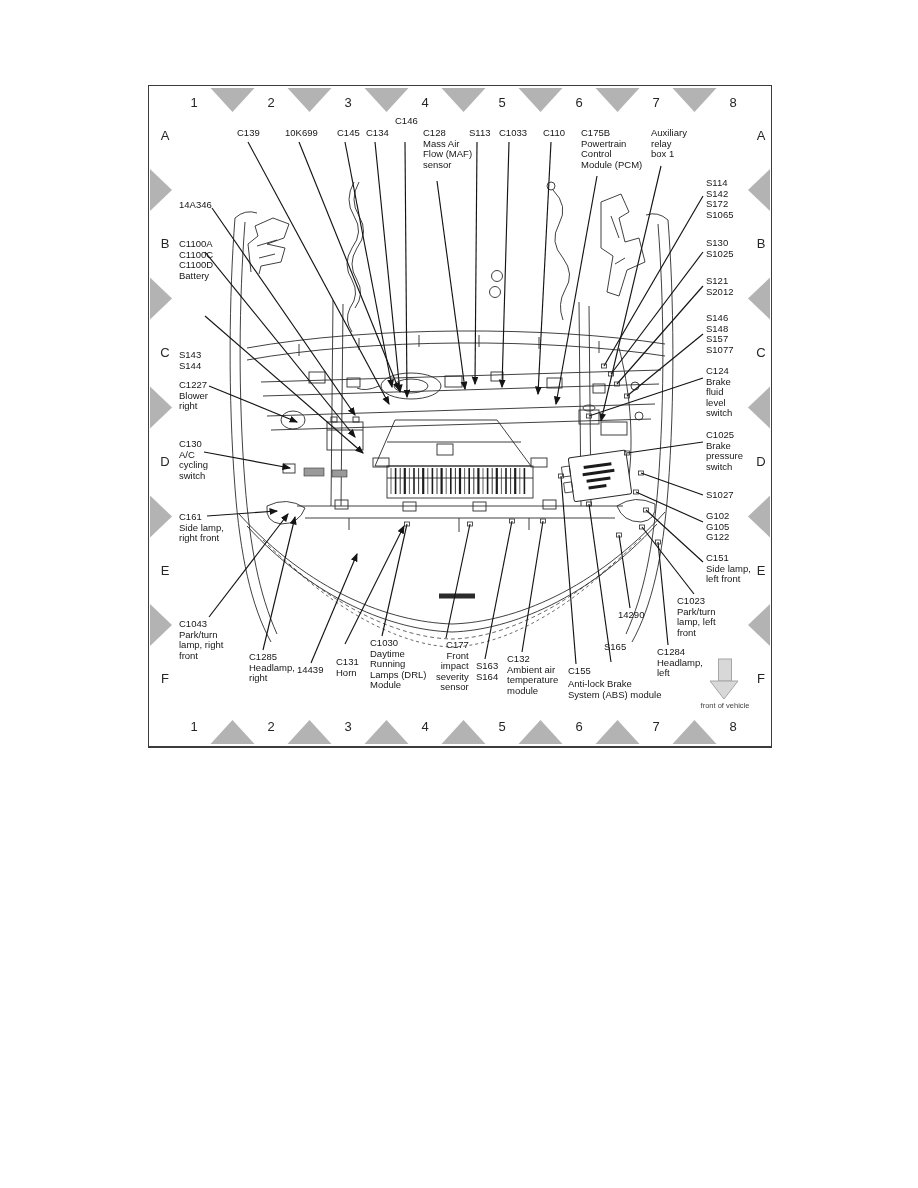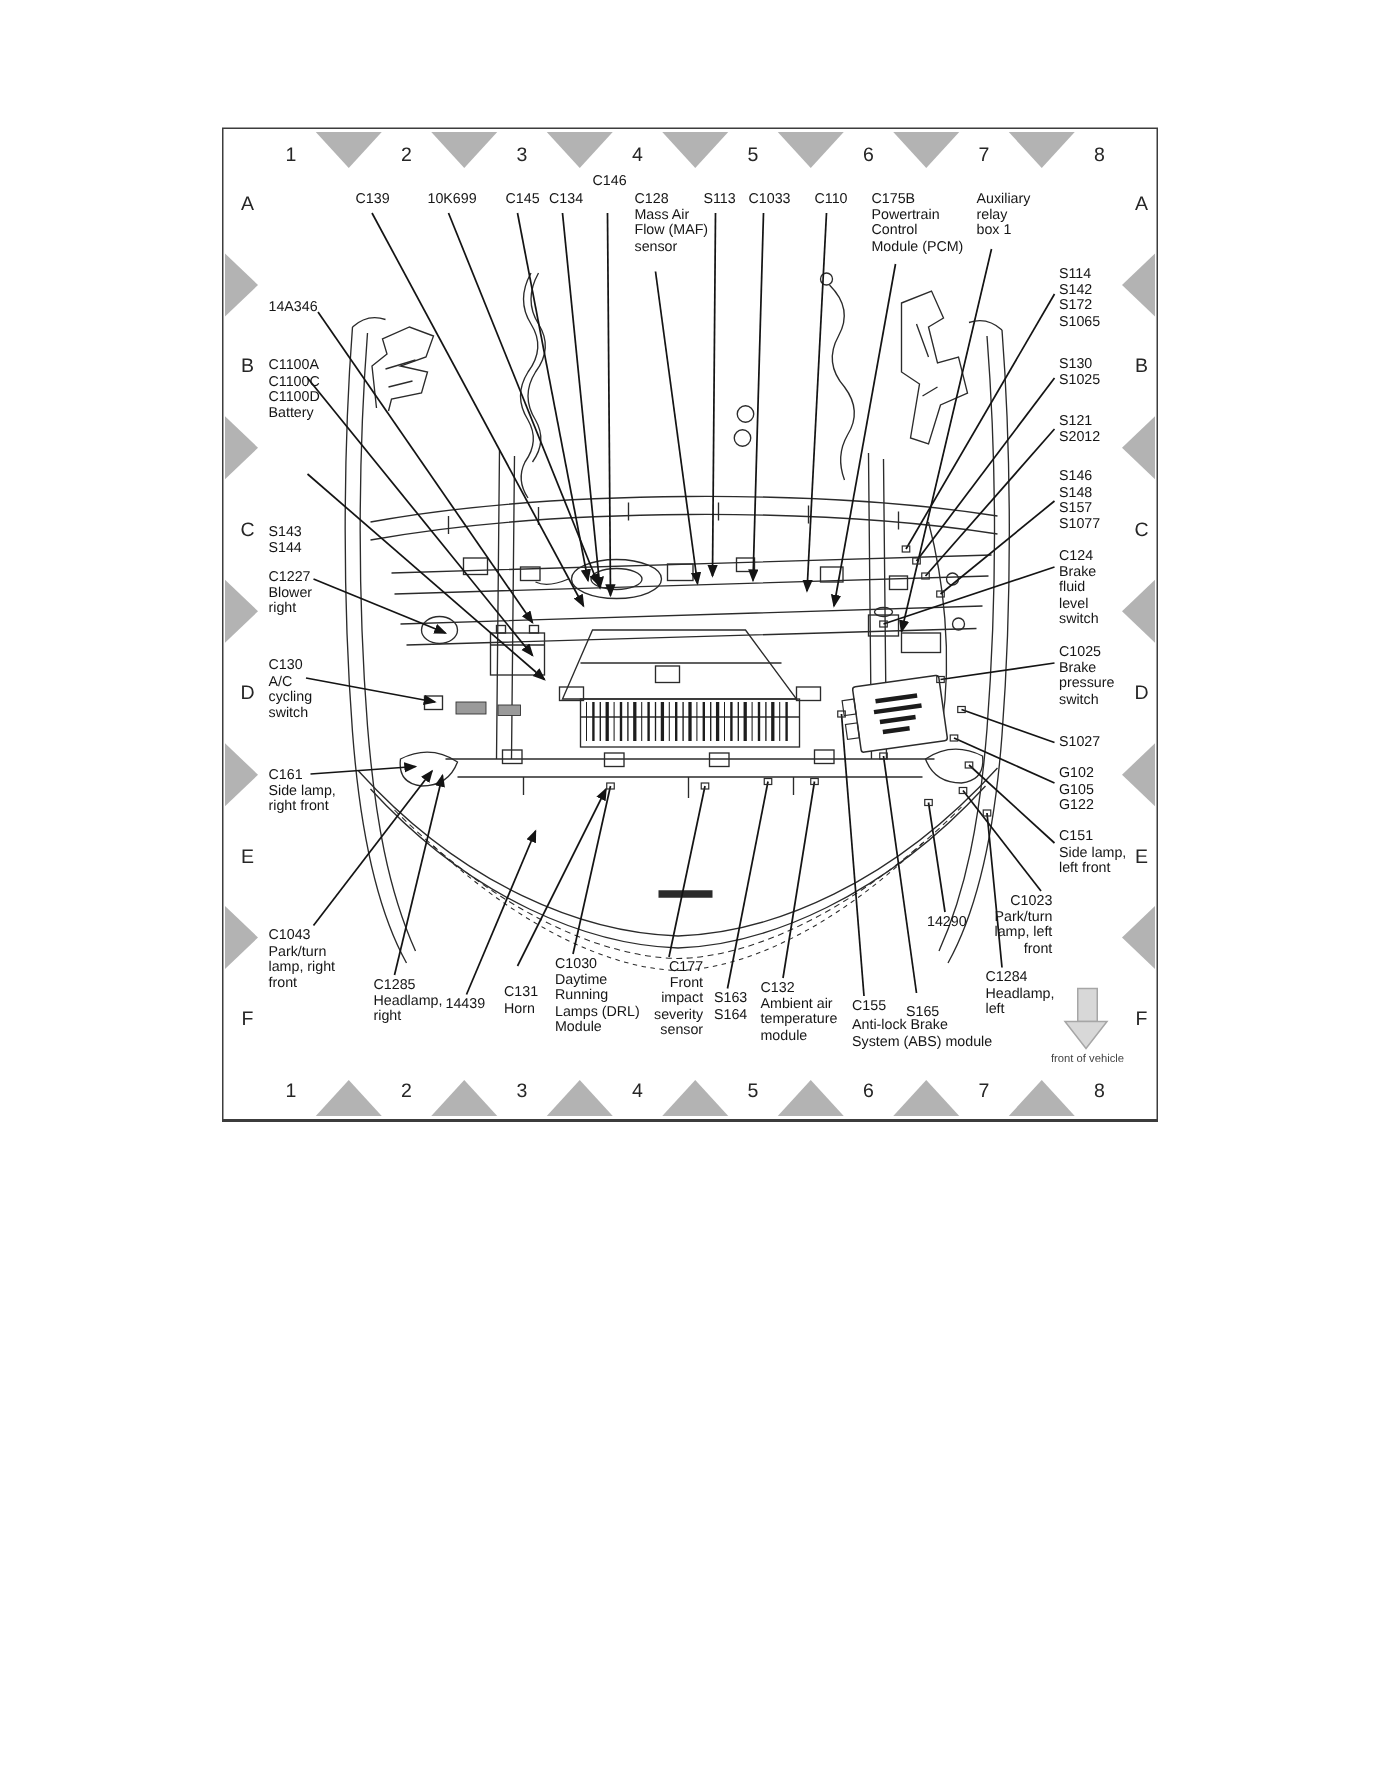--- a/index.html
+++ b/index.html
@@ -316,21 +316,21 @@
 Brake
 pressure
 switch</div>
       <div class="co" style="left: 557px; top: 404px;">S1027</div>
       <div class="co" style="left: 557px; top: 425px;">G102
 G105
 G122</div>
       <div class="co" style="left: 557px; top: 467px;">C151
 Side lamp,
 left front</div>
-      <div class="co" style="left: 514px; top: 510px; text-align: right;">C1023
+      <div class="co" style="left: 528px; top: 510px;">C1023
 Park/turn
 lamp, left
 front</div>
       <div class="co" style="left: 469px; top: 524px;">14290</div>
       <div class="co" style="left: 508px; top: 561px;">C1284
 Headlamp,
 left</div>
       <div class="co" style="left: 30px; top: 114px;">14A346</div>
       <div class="co" style="left: 30px; top: 153px;">C1100A
 C1100C
@@ -368,19 +368,19 @@
 impact
 severity
 sensor</div>
       <div class="co" style="left: 327px; top: 575px;">S163
 S164</div>
       <div class="co" style="left: 358px; top: 568px;">C132
 Ambient air
 temperature
 module</div>
       <div class="co" style="left: 419px; top: 580px;">C155</div>
-      <div class="co" style="left: 455px; top: 584px;">S165</div>
+      <div class="co" style="left: 455px; top: 556px;">S165</div>
       <div class="co" style="left: 419px; top: 593px;">Anti-lock Brake
 System (ABS) module</div>
     </div>
 
   <div class="fovtext" style="left:536px;top:615px">front of vehicle</div>
 </div>
 
 </body></html>

